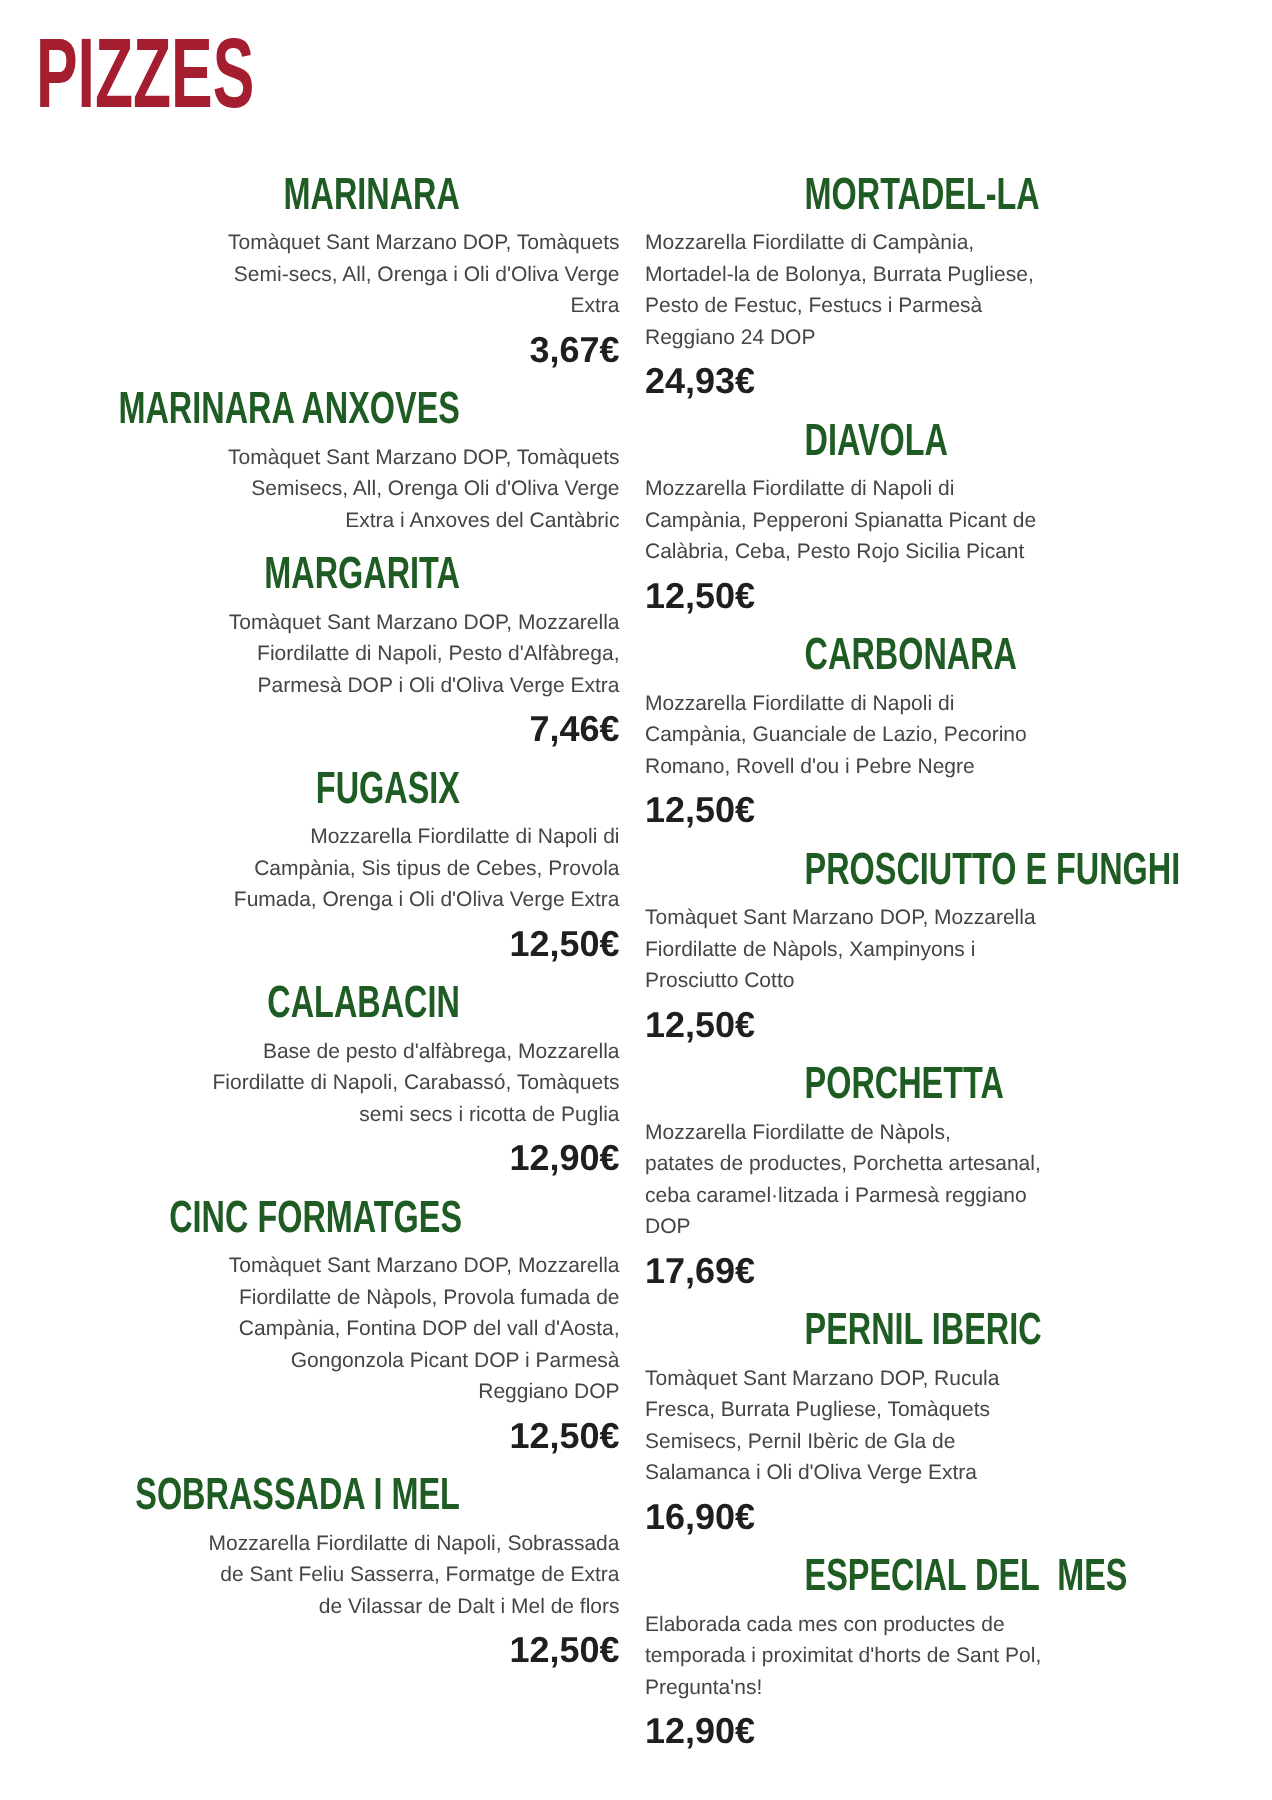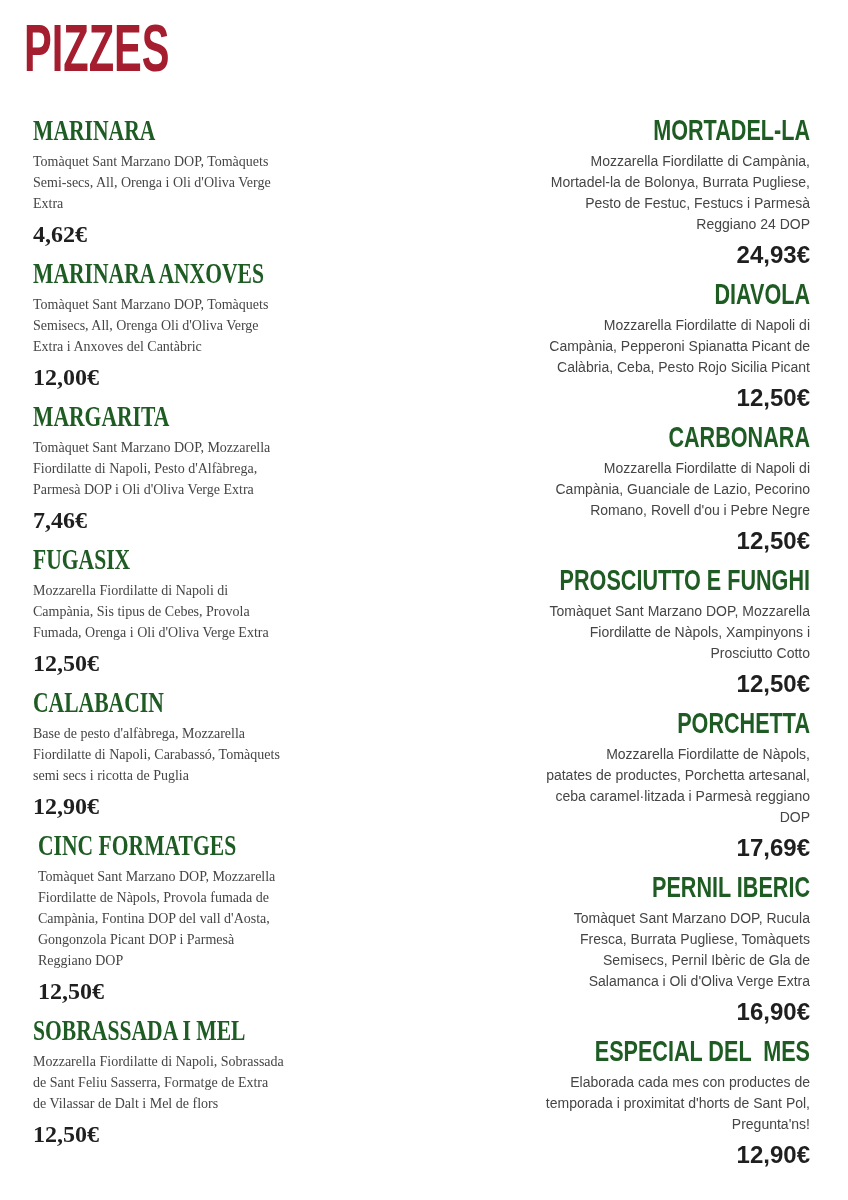--- a/index.html
+++ b/index.html
@@ -30,22 +30,22 @@
     letter-spacing:0;
     white-space:pre;
     transform:scaleX(0.63);
     transform-origin:left center;
   }
   .columns{
     display:flex;
     justify-content:space-between;
   }
   .col{width:380px;}
-  .col-left{text-align:left;font-family:Liberation Serif, serif;}
-  .col-right{text-align:right;}
+  .col-left{text-align:right;}
+  .col-right{}
   .item{margin-bottom:10px;}
   .col-left .item:nth-child(6){padding-left:5px;}
   .item-name{
     margin:0;
     font-size:30px;
     line-height:32px;
     font-weight:700;
     color:var(--heading-green);
     white-space:pre;
     transform:scaleX(0.72);
@@ -74,28 +74,27 @@
   <h1 class="title">PIZZES</h1>
 
   <div class="columns">
 
     <div class="col col-left">
       <div class="item">
         <h2 class="item-name">MARINARA</h2>
         <p class="item-desc">Tomàquet Sant Marzano DOP, Tomàquets
 Semi-secs, All, Orenga i Oli d'Oliva Verge
 Extra</p>
-        <div class="item-price">4,62€</div>
+        <div class="item-price">3,67€</div>
       </div>
       <div class="item">
         <h2 class="item-name">MARINARA ANXOVES</h2>
         <p class="item-desc">Tomàquet Sant Marzano DOP, Tomàquets
 Semisecs, All, Orenga Oli d'Oliva Verge
 Extra i Anxoves del Cantàbric</p>
-        <div class="item-price">12,00€</div>
       </div>
       <div class="item">
         <h2 class="item-name">MARGARITA</h2>
         <p class="item-desc">Tomàquet Sant Marzano DOP, Mozzarella
 Fiordilatte di Napoli, Pesto d'Alfàbrega,
 Parmesà  DOP i Oli d'Oliva Verge Extra</p>
         <div class="item-price">7,46€</div>
       </div>
       <div class="item">
         <h2 class="item-name">FUGASIX</h2>

